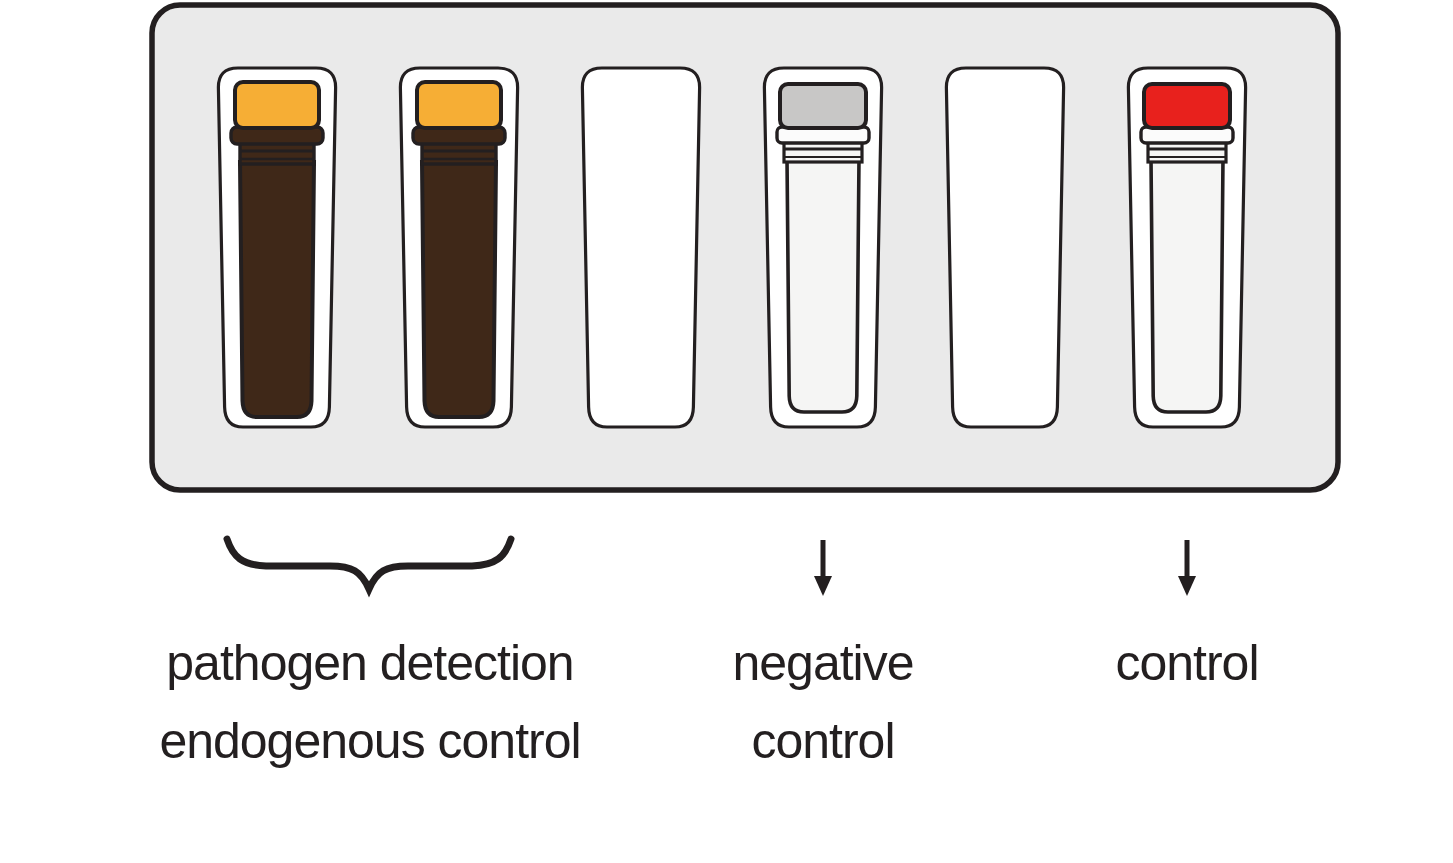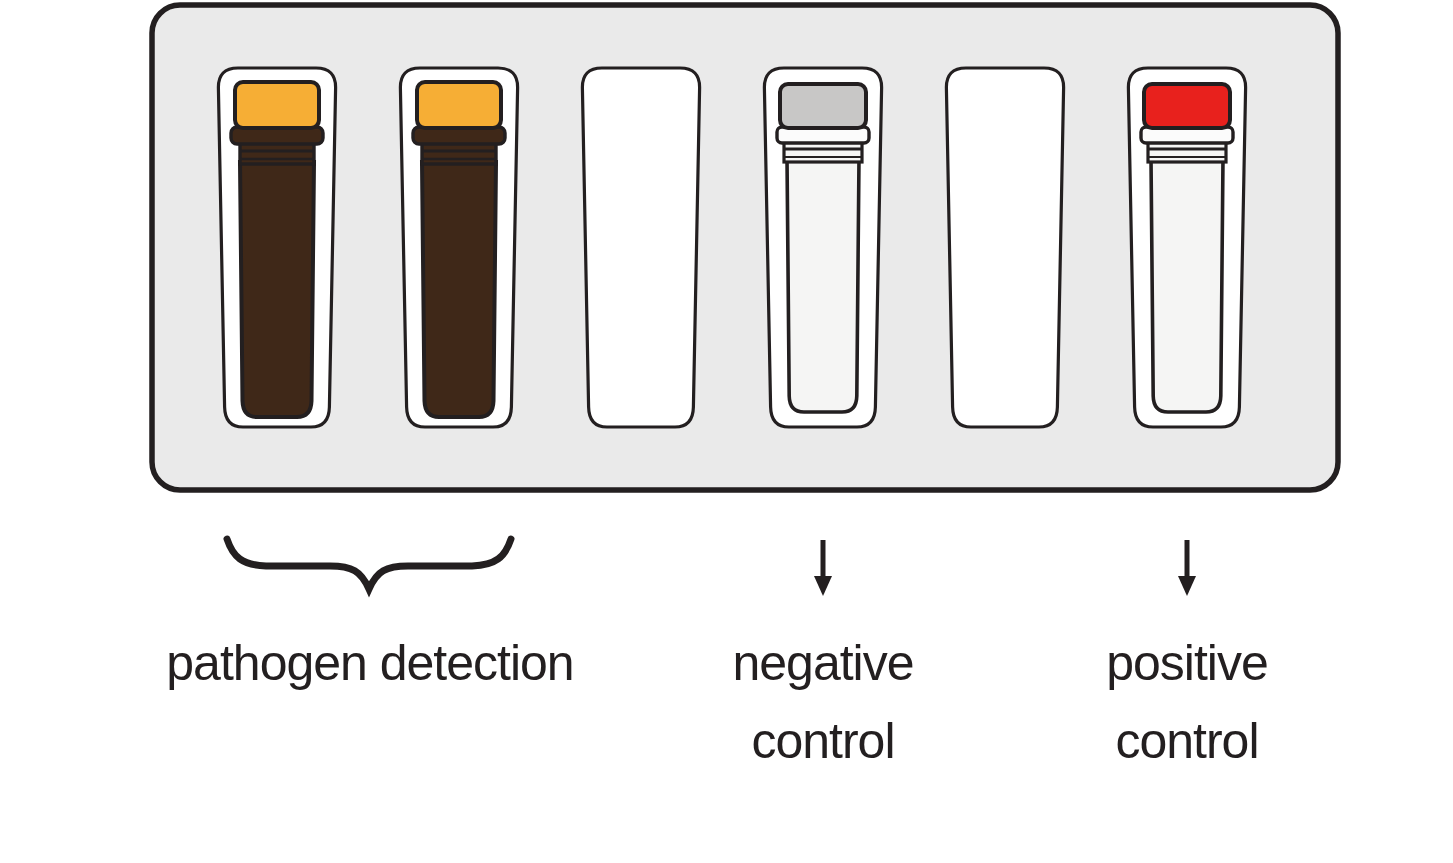--- a/index.html
+++ b/index.html
@@ -108,25 +108,25 @@
     </g>
 
     <g transform="translate(1187 0)">
       <line x1="0" y1="540" x2="0" y2="579" stroke="var(--c-outline,#231F20)" stroke-width="5"></line>
       <polygon points="-9,576 9,576 0,596" fill="var(--c-outline,#231F20)"></polygon>
     </g>
   </svg>
 
   <div class="label" id="label-master-mix">
     <span>pathogen detection</span>
+    <span>endogenous control</span>
   </div>
 
   <div class="label" id="label-negative">
     <span>negative</span>
     <span>control</span>
   </div>
 
   <div class="label" id="label-positive">
-    <span>positive</span>
     <span>control</span>
   </div>
 
 </div>
 
 </body></html>

